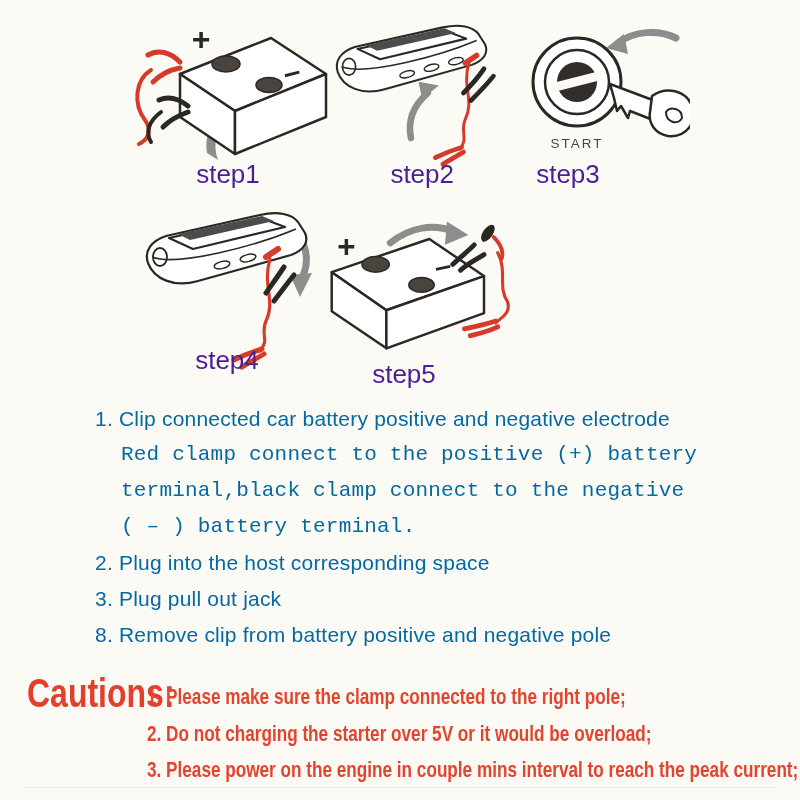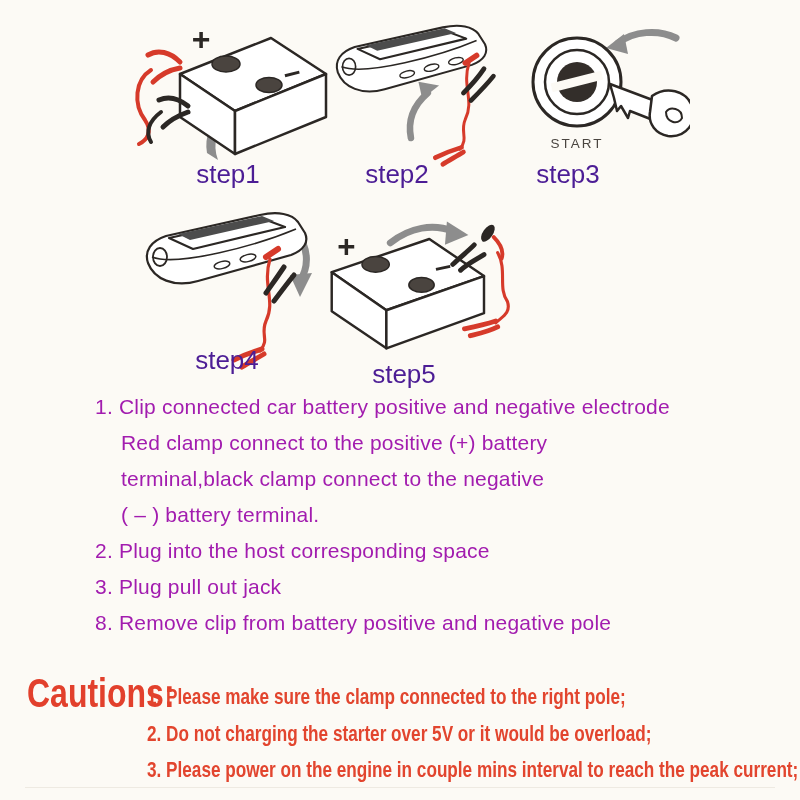--- a/index.html
+++ b/index.html
@@ -14,27 +14,27 @@
   .art { position: absolute; }
   .step-label {
     position: absolute;
     width: 132px;
     text-align: center;
     font-size: 26px;
     color: #4c1d95;
   }
   .instr {
     position: absolute;
-    left: 95px; top: 389px;
+    left: 95px; top: 401px;
     font-size: 21px;
-    color: #a21caf;
+    color: #0369a1;
     letter-spacing: 0.2px;
   }
   .instr .line { line-height: 36px; white-space: nowrap; }
-  .instr .cont { margin-left: 26px; }
+  .instr .cont { margin-left: 26px; font-family: Liberation Mono, monospace; }
   .cautions-heading {
     position: absolute;
     left: 27px; top: 671px;
     font-size: 40px;
     font-weight: bold;
     color: #e2402c;
     transform: scaleX(0.80);
     transform-origin: left top;
     white-space: nowrap;
   }
@@ -107,21 +107,21 @@
       <path d="M146,48 L158,40" stroke-width="6"></path>
       <path d="M150,48 C142,72 156,88 146,108 C140,122 150,128 140,140" stroke-width="3.2"></path>
       <path d="M142,138 C132,141 122,145 114,149" stroke-width="5"></path>
       <path d="M144,143 C136,148 128,152 122,156" stroke-width="5"></path>
     </g>
     <g fill="none" stroke="#2b2724" stroke-width="5" stroke-linecap="round">
       <path d="M166,54 C158,66 150,74 144,80"></path>
       <path d="M176,62 C168,72 160,80 152,88"></path>
     </g>
   </svg>
-  <div class="step-label" style="left:331px; top:159px;">step2</div>
+  <div class="step-label" style="left:322px; top:159px;text-align:right;">step2</div>
 
   <svg class="art" style="left:520px; top:26px;" width="170" height="128" viewBox="0 0 170 128">
     <path d="M156,12 C138,3 114,5 98,17" fill="none" stroke="#8d8d8d" stroke-width="7" stroke-linecap="round"></path>
     <polygon points="104,8 86,22 108,28" fill="#8d8d8d"></polygon>
     <circle cx="57" cy="56" r="44" fill="#ffffff" stroke="#2b2724" stroke-width="3"></circle>
     <circle cx="57" cy="56" r="32" fill="#ffffff" stroke="#2b2724" stroke-width="2.5"></circle>
     <circle cx="57" cy="56" r="20" fill="#332e2a"></circle>
     <rect x="31" y="51" width="52" height="9" fill="#fcfaf5" transform="rotate(-14 57 56)"></rect>
     <path d="M90,58 L138,76 L133,94 L110,85 L108,92 L101,80 L97,85 L94,72 Z" fill="#ffffff" stroke="#2b2724" stroke-width="2.5" stroke-linejoin="round"></path>
     <path d="M132,70 C146,60 166,64 172,80 C178,96 166,112 148,110 C136,108 128,98 130,86 Z" fill="#ffffff" stroke="#2b2724" stroke-width="2.5" stroke-linejoin="round"></path>

